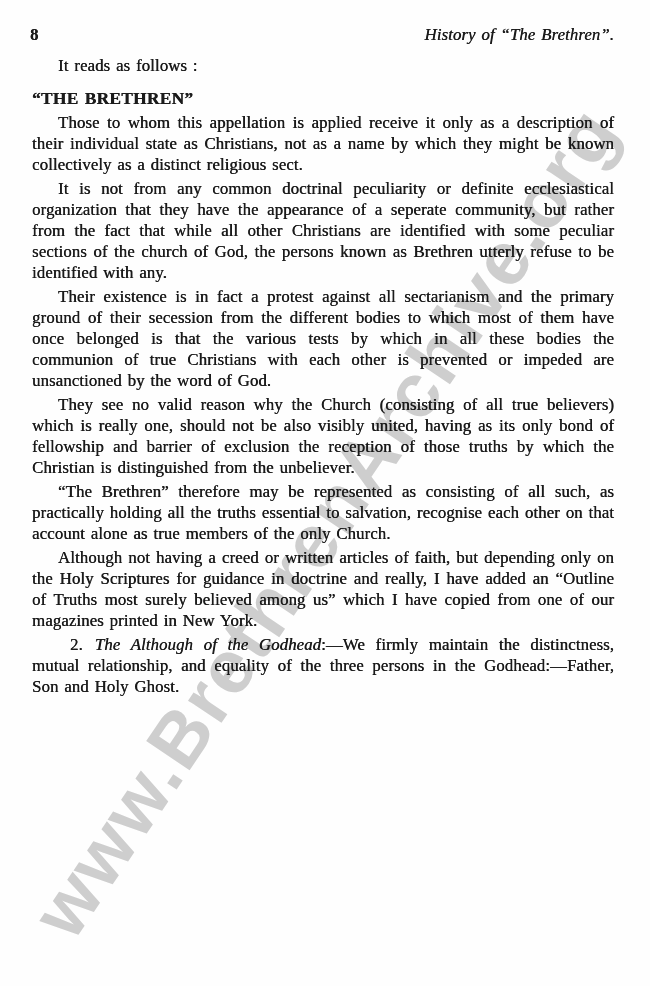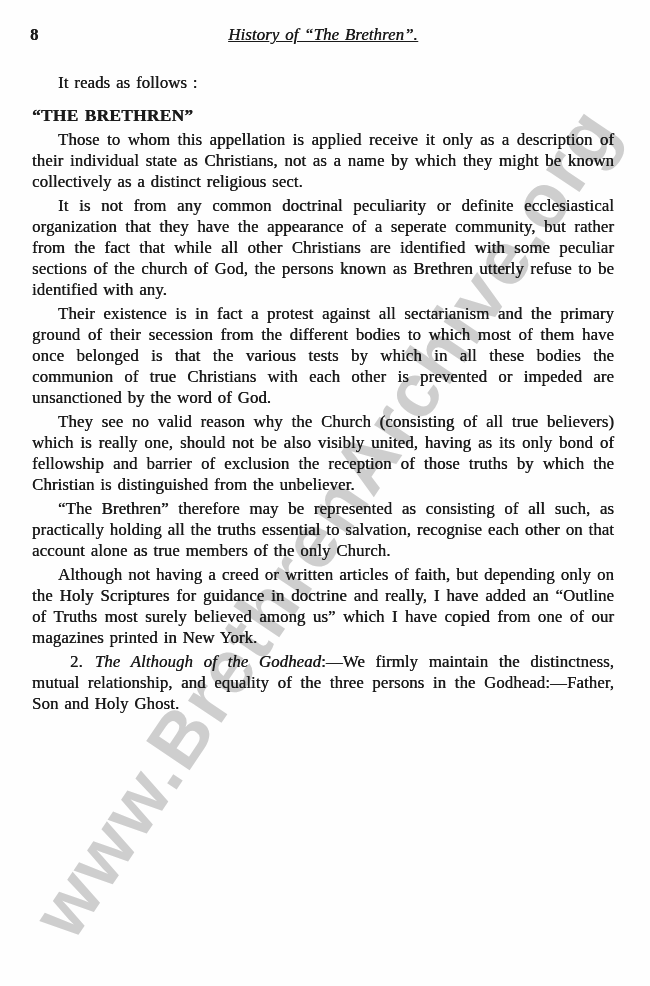--- a/index.html
+++ b/index.html
@@ -46,26 +46,25 @@
     height: 20px;
   }
   .pagenum {
     position: absolute;
     left: -2px;
     top: 0;
     font-weight: bold;
   }
   .running-title {
     display: block;
-    text-align: center;
+    text-align: right;
     font-style: italic;
-    text-decoration: underline;
   }
   .intro {
-    margin: 28px 0 0 0;
+    margin: 11px 0 0 0;
     text-indent: 26px;
   }
   .section-title {
     margin: 12px 0 0 0;
     text-align: left;
     font-size: 17.2px;
     font-weight: bold;
     letter-spacing: 0.4px;
   }
   .para {

